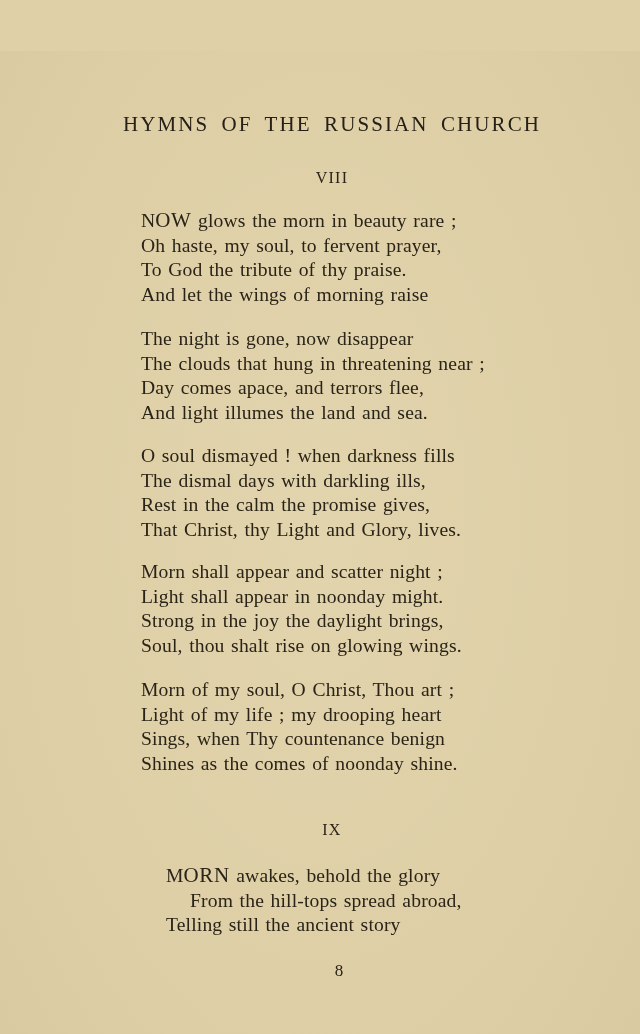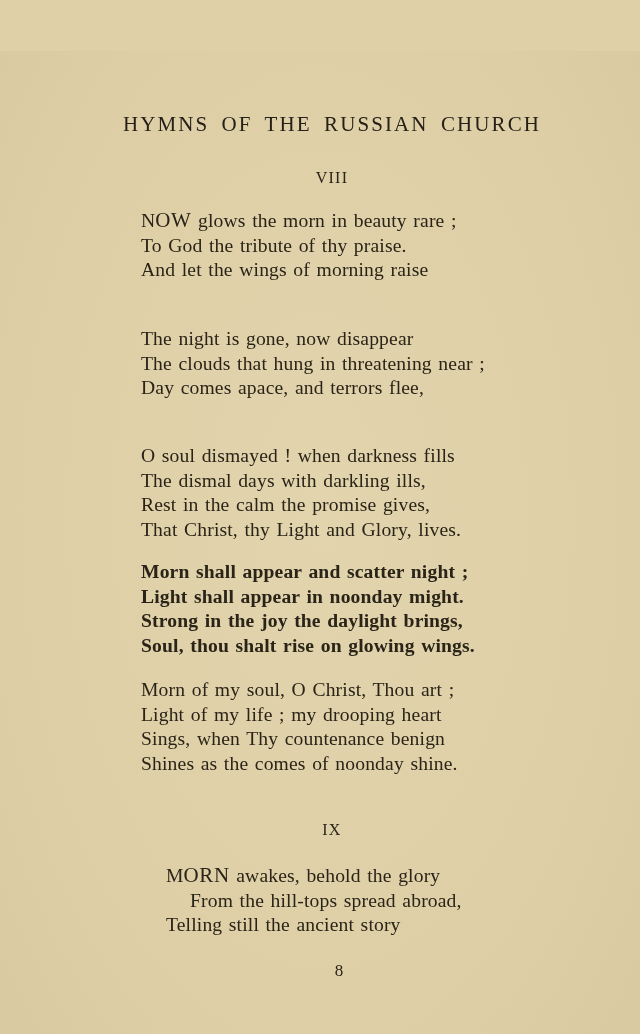--- a/index.html
+++ b/index.html
@@ -45,38 +45,40 @@
 <body>
 
 <div class="page">
 
   <div class="running-head">HYMNS OF THE RUSSIAN CHURCH</div>
 
   <div class="hymn-num" style="top:118px;">VIII</div>
 
   <div class="stanza" style="top:157px;">
     <div class="line"><span class="sc-first">N</span><span class="sc-rest">OW</span><span> glows the morn in beauty rare ;</span></div>
+    <div class="line">Oh haste, my soul, to fervent prayer,</div>
     <div class="line">To God the tribute of thy praise.</div>
     <div class="line">And let the wings of morning raise</div>
   </div>
 
   <div class="stanza" style="top:276px;">
     <div class="line">The night is gone, now disappear</div>
     <div class="line">The clouds that hung in threatening near ;</div>
     <div class="line">Day comes apace, and terrors flee,</div>
+    <div class="line">And light illumes the land and sea.</div>
   </div>
 
   <div class="stanza" style="top:393px;">
     <div class="line">O soul dismayed !  when darkness fills</div>
     <div class="line">The dismal days with darkling ills,</div>
     <div class="line">Rest in the calm the promise gives,</div>
     <div class="line">That Christ, thy Light and Glory, lives.</div>
   </div>
 
-  <div class="stanza" style="top:509px;font-weight:bold;">
+  <div class="stanza" style="top:509px;">
     <div class="line">Morn shall appear and scatter night ;</div>
     <div class="line">Light shall appear in noonday might.</div>
     <div class="line">Strong in the joy the daylight brings,</div>
     <div class="line">Soul, thou shalt rise on glowing wings.</div>
   </div>
 
   <div class="stanza" style="top:627px;">
     <div class="line">Morn of my soul, O Christ, Thou art ;</div>
     <div class="line">Light of my life ;  my drooping heart</div>
     <div class="line">Sings, when Thy countenance benign</div>

